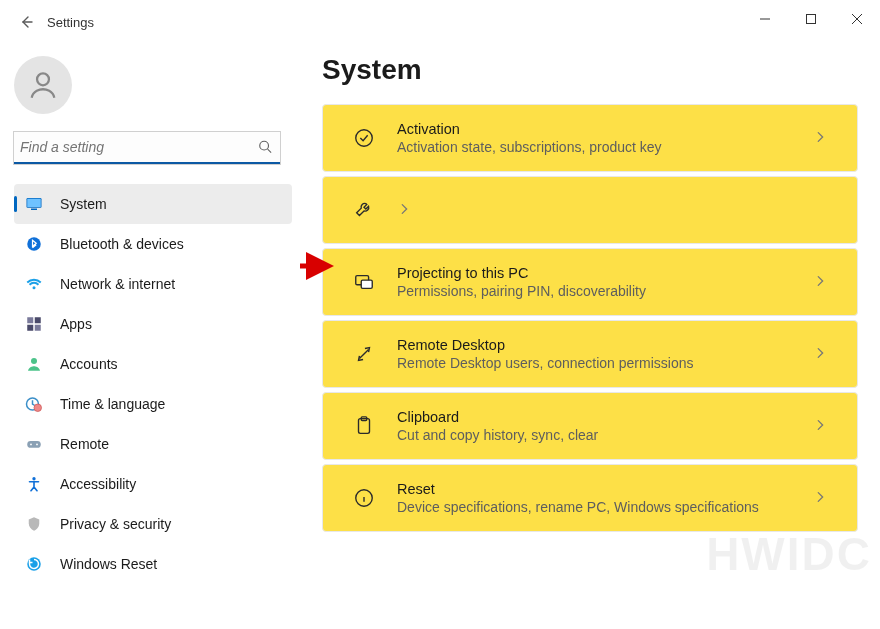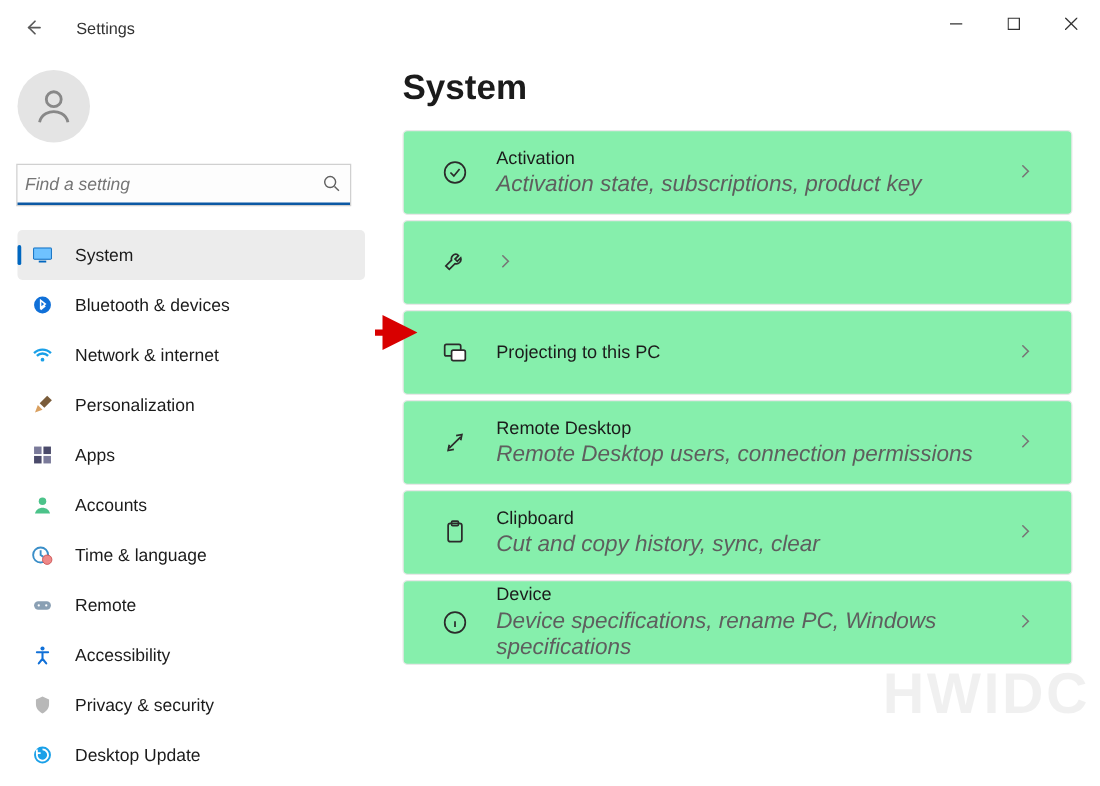--- a/index.html
+++ b/index.html
@@ -22,21 +22,21 @@
     width: 40px;
     height: 44px;
     display: flex;
     align-items: center;
     justify-content: center;
     color: #5a5a5a;
   }
   .title {
     font-size: 13px;
     color: #333;
-    margin-left: 15px;
+    margin-left: 1px;
   }
   .win-controls {
     margin-left: auto;
     display: flex;
   }
   .win-btn {
     width: 46px;
     height: 32px;
     display: flex;
     align-items: center;
@@ -129,33 +129,33 @@
     position: relative;
   }
   .page-title {
     font-size: 28px;
     font-weight: 600;
     margin-bottom: 18px;
   }
   .card-list { display: flex; flex-direction: column; gap: 4px; }
   .card {
     border: 1px solid #e8e8e8;
-    background: #86efac;
+    background: #fde047;
     border-radius: 4px;
     height: 68px;
     display: flex;
     align-items: center;
     padding: 0 30px;
     gap: 22px;
     cursor: default;
   }
   .card .icon { width: 22px; display:flex; align-items:center; justify-content:center; color:#2b2b2b; }
   .card .text { flex: 1; }
   .card .text .t { font-size: 14.5px; color:#1b1b1b; }
-  .card .text .s { font-size: 18px; color: #5e5e5e; margin-top: 2px; font-style: italic; }
+  .card .text .s { font-size: 14px; color: #5e5e5e; margin-top: 2px; }
   .card .chev { color:#777; }
   .red-arrow {
     position: absolute;
     left: -106px;
     top: 202px;
     pointer-events: none;
   }
   .watermark {
     position: absolute;
     right: 8px;
@@ -241,29 +241,20 @@
               <path d="M3 10c5-5 13-5 18 0" stroke="#1aa0e8" stroke-width="2.5" fill="none"></path>
               <path d="M6 13c3.5-3.5 8.5-3.5 12 0" stroke="#1aa0e8" stroke-width="2.5" fill="none"></path>
               <circle cx="12" cy="17" r="2" fill="#1aa0e8"></circle>
             </svg>
           </span>
           <span class="nav-label">Network &amp; internet</span>
         </li>
         <li class="nav-item">
           <span class="nav-icon">
             <svg width="18" height="18" viewBox="0 0 24 24" fill="none">
-              <path d="M4 20l3-8 5 5-8 3z" fill="#d9a060"></path>
-              <path d="M9 10l8-8 5 5-8 8" fill="#7a5c3a"></path>
-            </svg>
-          </span>
-          <span class="nav-label">Personalization</span>
-        </li>
-        <li class="nav-item">
-          <span class="nav-icon">
-            <svg width="18" height="18" viewBox="0 0 24 24" fill="none">
               <rect x="3" y="3" width="8" height="8" fill="#7a7a9a"></rect>
               <rect x="13" y="3" width="8" height="8" fill="#4a4a6a"></rect>
               <rect x="3" y="13" width="8" height="8" fill="#4a4a6a"></rect>
               <rect x="13" y="13" width="8" height="8" fill="#7a7a9a"></rect>
             </svg>
           </span>
           <span class="nav-label">Apps</span>
         </li>
         <li class="nav-item">
           <span class="nav-icon">
@@ -312,21 +303,21 @@
           <span class="nav-label">Privacy &amp; security</span>
         </li>
         <li class="nav-item">
           <span class="nav-icon">
             <svg width="18" height="18" viewBox="0 0 24 24" fill="none">
               <circle cx="12" cy="12" r="9" fill="#1aa0e8"></circle>
               <path d="M12 6a6 6 0 1 1-5.7 4" stroke="#fff" stroke-width="2" fill="none"></path>
               <path d="M6 6v4h4" stroke="#fff" stroke-width="2" fill="none"></path>
             </svg>
           </span>
-          <span class="nav-label">Desktop Update</span>
+          <span class="nav-label">Windows Reset</span>
         </li>
       </ul>
   </aside>
 
   <main class="main">
     <h1 class="page-title">System</h1>
     <div class="card-list" id="cards">
         <div class="card">
     <span class="icon">
             <svg width="22" height="22" viewBox="0 0 24 24" fill="none" stroke="currentColor" stroke-width="1.5">
@@ -358,20 +349,21 @@
         </div>
         <div class="card">
     <span class="icon">
             <svg width="22" height="22" viewBox="0 0 24 24" fill="none" stroke="currentColor" stroke-width="1.5">
               <rect x="3" y="5" width="14" height="10" rx="1.5"></rect>
               <rect x="9" y="10" width="12" height="9" rx="1.5" fill="#fff"></rect>
             </svg>
           </span>
     <div class="text">
       <div class="t">Projecting to this PC</div>
+      <div class="s">Permissions, pairing PIN, discoverability</div>
     </div>
     <span class="chev">
       <svg width="14" height="14" viewBox="0 0 16 16">
               <path d="M6 3l5 5-5 5" stroke="currentColor" stroke-width="1.5" fill="none" stroke-linecap="round"></path>
             </svg>
     </span>
         </div>
         <div class="card">
     <span class="icon">
             <svg width="22" height="22" viewBox="0 0 24 24" fill="none" stroke="currentColor" stroke-width="1.5">
@@ -409,21 +401,21 @@
         </div>
         <div class="card">
     <span class="icon">
             <svg width="22" height="22" viewBox="0 0 24 24" fill="none" stroke="currentColor" stroke-width="1.5">
               <circle cx="12" cy="12" r="9"></circle>
               <line x1="12" y1="8" x2="12" y2="8"></line>
               <line x1="12" y1="11" x2="12" y2="16"></line>
             </svg>
           </span>
     <div class="text">
-      <div class="t">Device</div>
+      <div class="t">Reset</div>
       <div class="s">Device specifications, rename PC, Windows specifications</div>
     </div>
     <span class="chev">
       <svg width="14" height="14" viewBox="0 0 16 16">
               <path d="M6 3l5 5-5 5" stroke="currentColor" stroke-width="1.5" fill="none" stroke-linecap="round"></path>
             </svg>
     </span>
         </div>
       </div>
 

